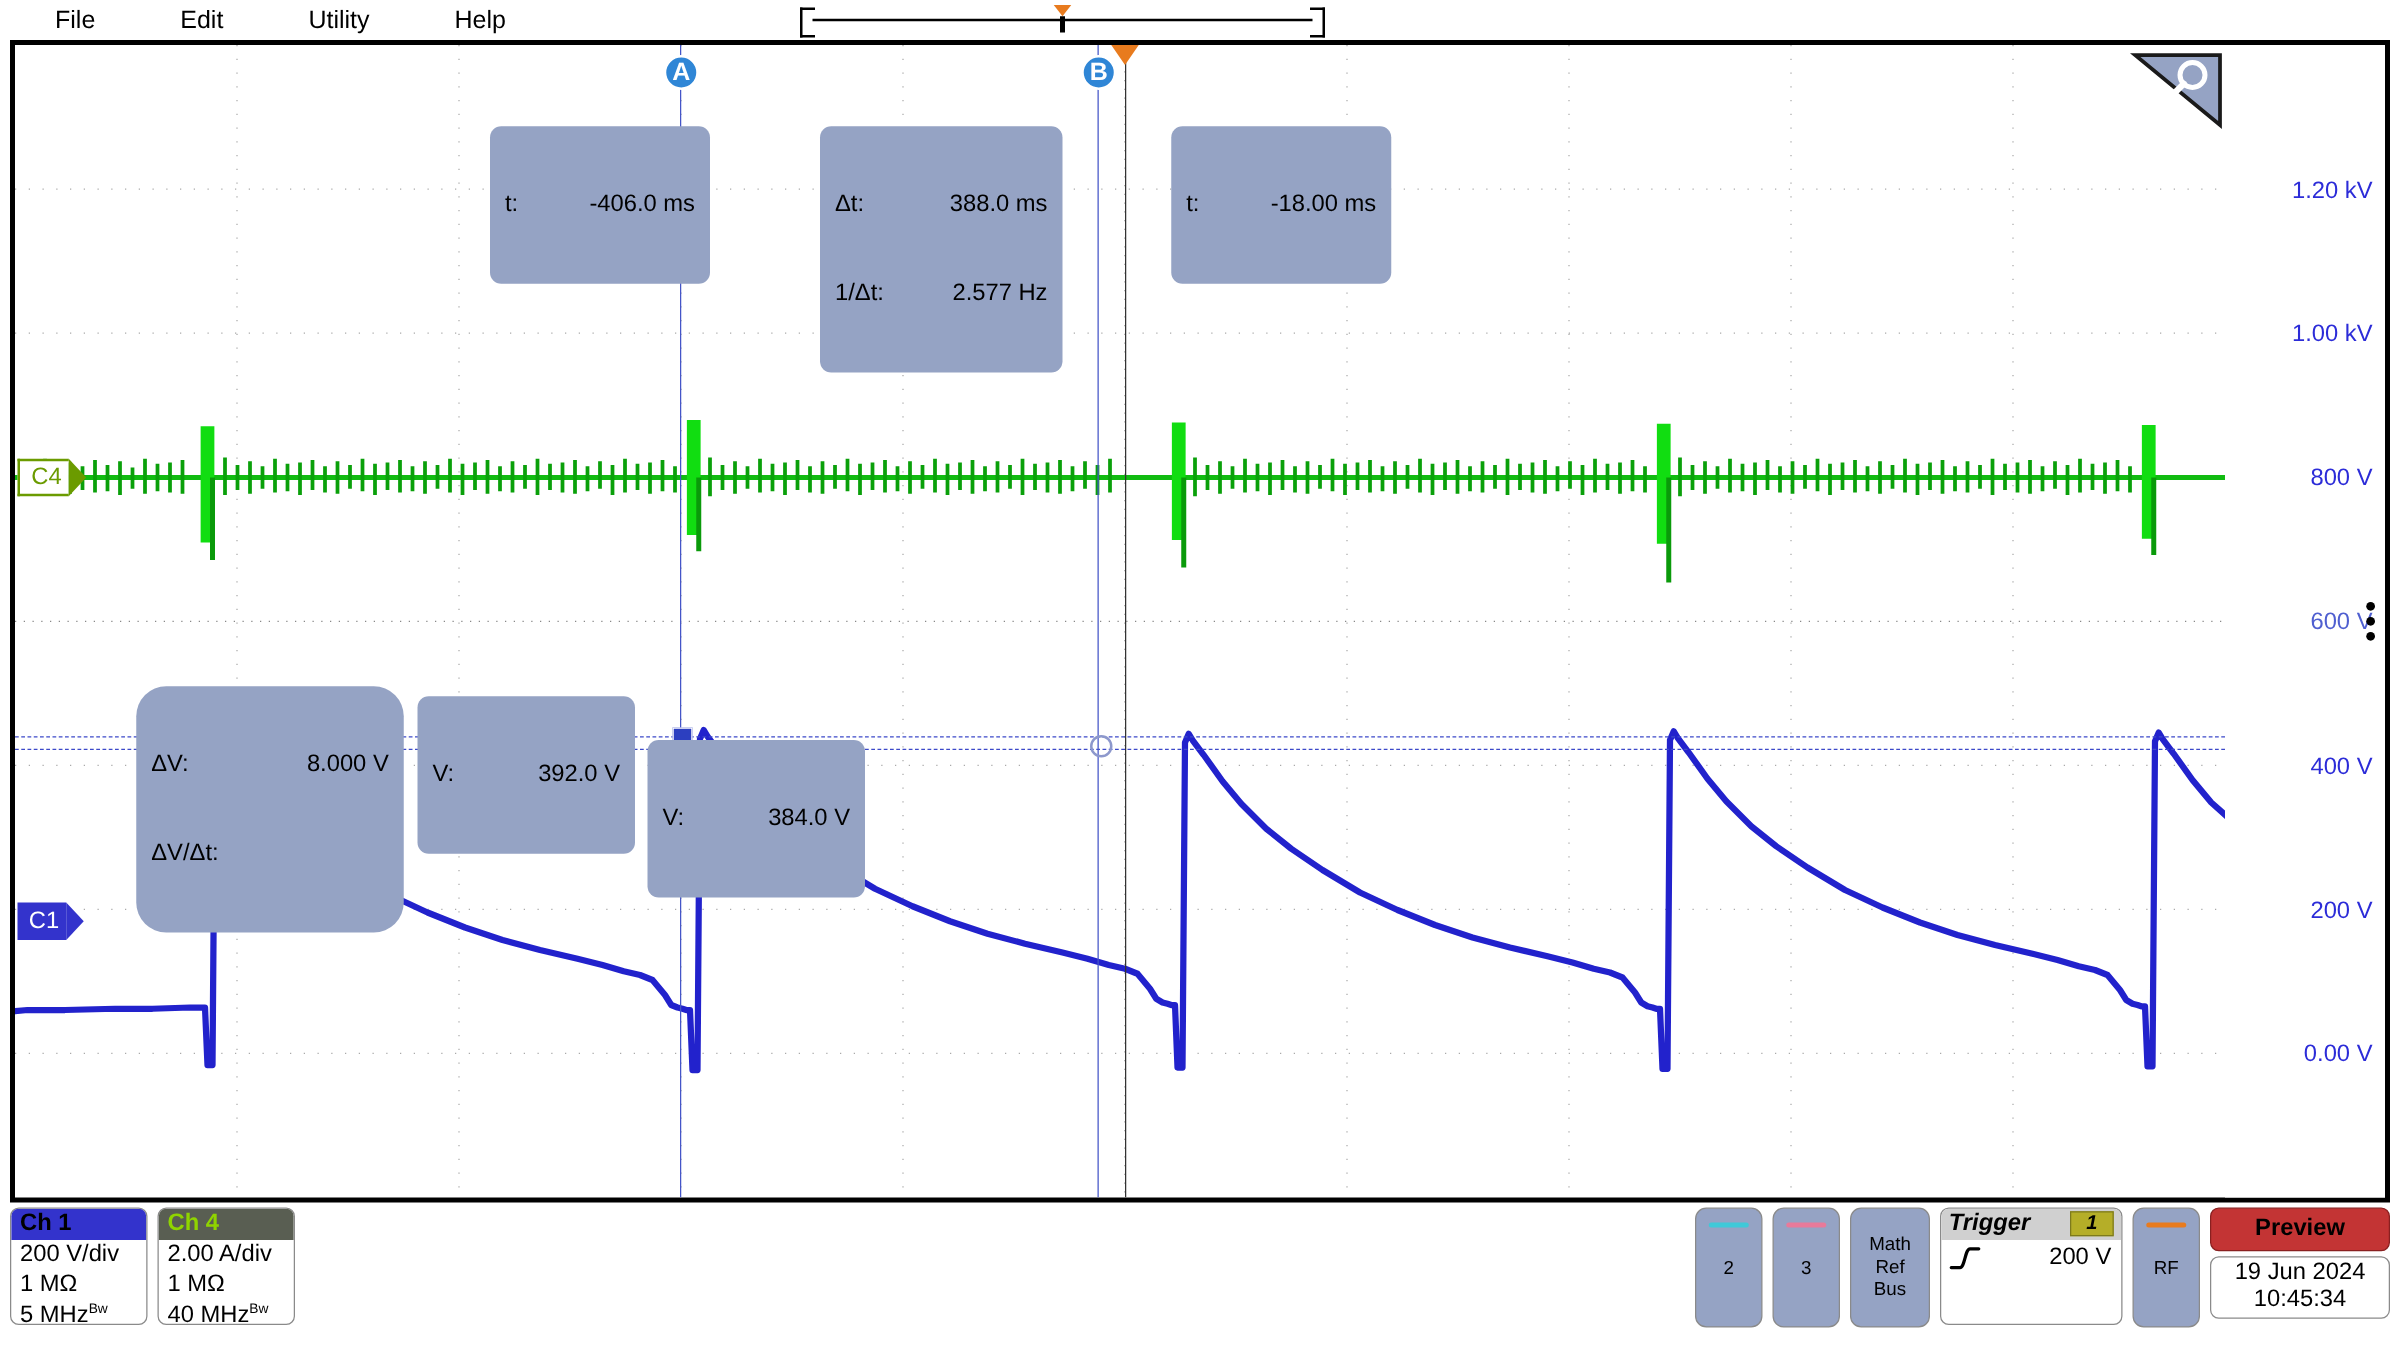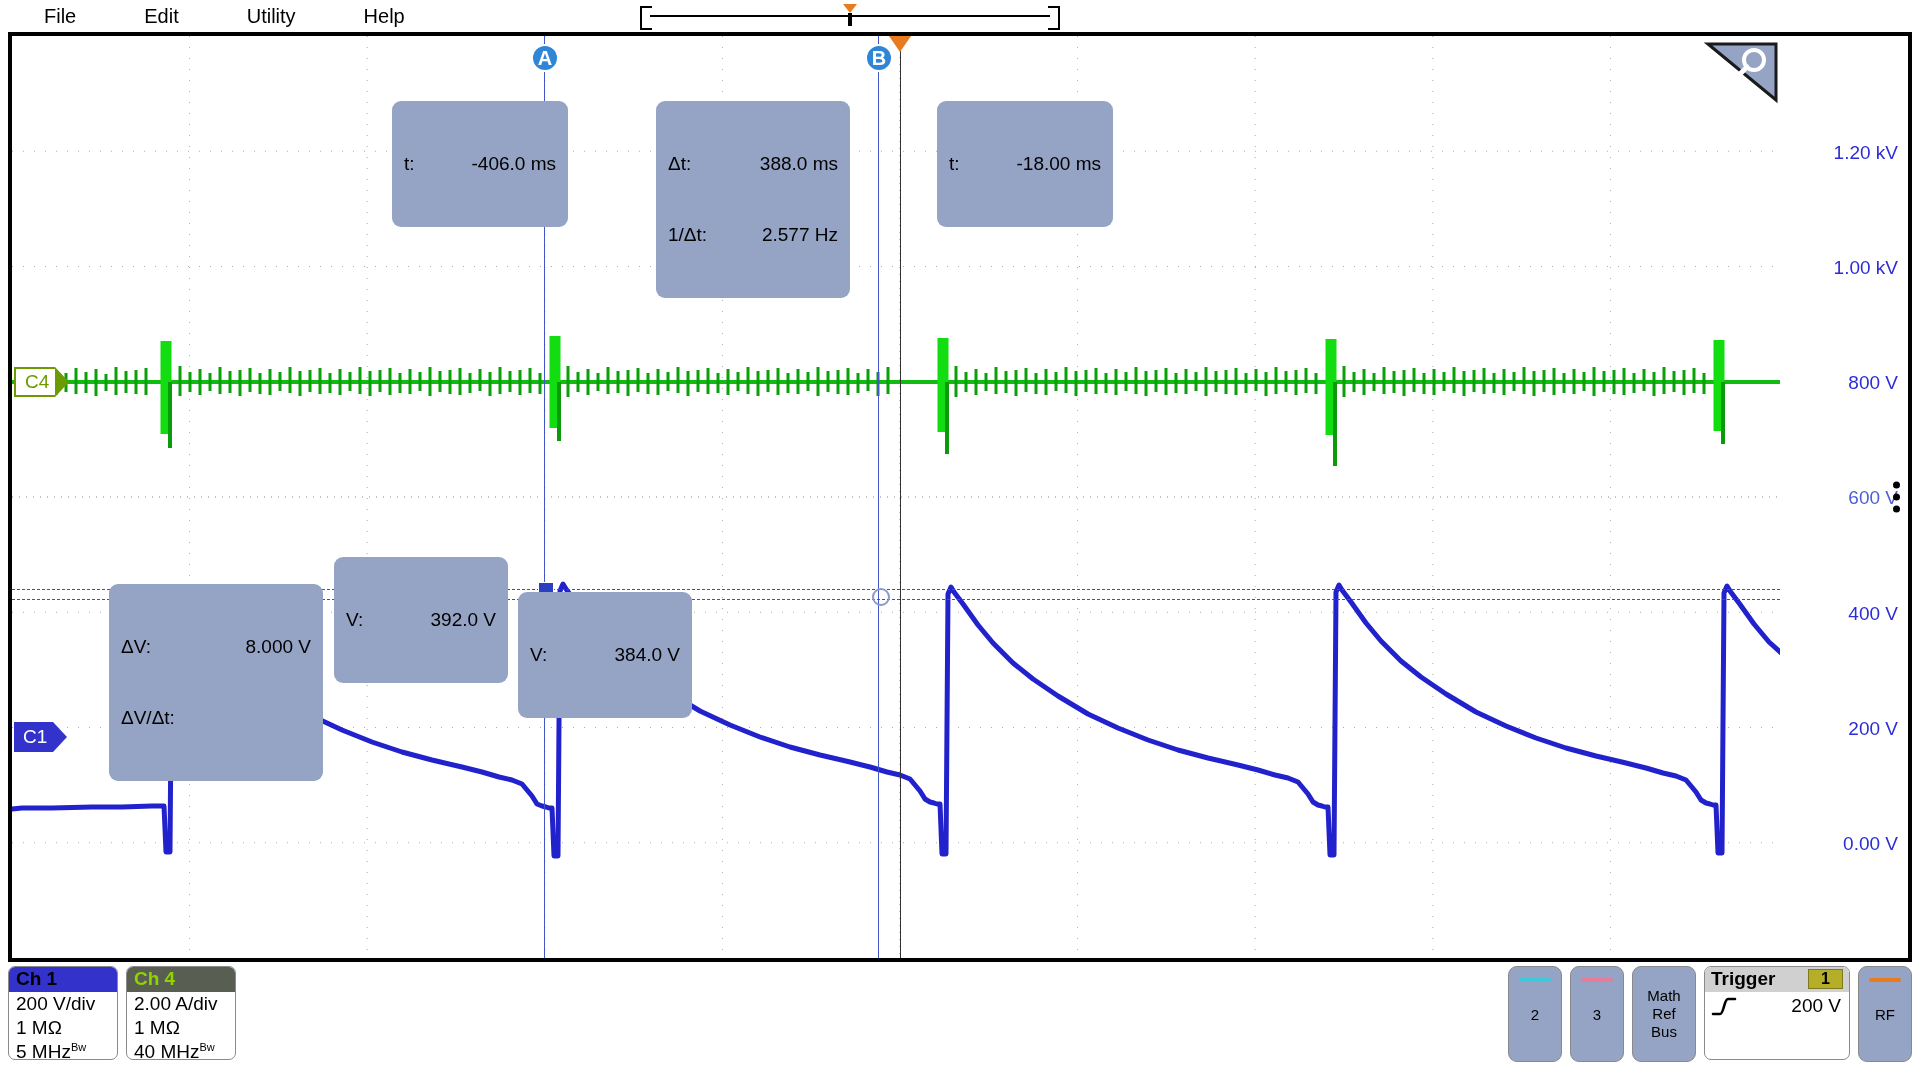--- a/index.html
+++ b/index.html
@@ -66,21 +66,21 @@
   .chcard{width:110px;height:94px;}
   .chcard .hdr.c1{background:#3333cc;color:#000;}
   .chcard .hdr.c4{background:#595e52;color:#8fd400;}
   .spacer{flex:1;}
   .pill{width:52px;height:94px;border:1px solid #8a8a8a;border-radius:9px;background:#95a3c4;
         display:flex;flex-direction:column;align-items:center;justify-content:center;font-size:15px;position:relative;}
   .pill .dash{position:absolute;top:11px;width:32px;height:4px;border-radius:2px;}
   .pill.math{width:62px;line-height:1.22;}
   .infocard{height:94px;}
   .infocard .hdr{background:#d0d0d0;color:#000;}
-  .trigger-hdr{display:flex;align-items:center;justify-content:space-between;background:#d0d0d0;padding:1px 6px 2px 6px;}
+  .trigger-hdr{display:flex;align-items:center;justify-content:space-between;background:#d0d0d0;padding:1px 6px 2px 6px;font-style:italic;}
   .trigger-hdr .lbl{font-size:19px;font-weight:bold;}
   .trig-num{background:#b5ae28;color:#000;font-size:16px;font-weight:bold;padding:0 12px;border:1px solid #7d7a1c;}
   .trig-row{display:flex;align-items:center;justify-content:space-between;padding:3px 8px 0 6px;font-size:19px;}
   .preview-col{display:flex;flex-direction:column;gap:4px;width:144px;}
   .preview-btn{background:#c33434;color:#000;border:1px solid #8a2020;border-radius:7px;
                font-size:19px;font-weight:bold;text-align:center;padding:5px 0 6px 0;}
   .datecard{border:1px solid #8a8a8a;border-radius:7px;background:#fff;font-size:19px;text-align:center;padding:1px 0 2px 0;line-height:1.18;}
 </style>
 </head>
 <body>
@@ -239,21 +239,21 @@
       <div class="row"><span class="k">t:</span><span class="v" style="flex:1">-406.0 ms</span></div>
     </div>
     <div class="bubble" style="left:644px;top:65px;width:170px;">
       <div class="row"><span class="k">Δt:</span><span class="v" style="flex:1">388.0 ms</span></div>
       <div class="row"><span class="k">1/Δt:</span><span class="v" style="flex:1">2.577 Hz</span></div>
     </div>
     <div class="bubble" style="left:925px;top:65px;width:152px;">
       <div class="row"><span class="k">t:</span><span class="v" style="flex:1">-18.00 ms</span></div>
     </div>
 
-    <div class="bubble" style="left:97px;top:548px;width:190px;">
+    <div class="bubble" style="left:97px;top:513px;width:190px;border-radius:24px;">
       <div class="row"><span class="k">ΔV:</span><span class="v" style="flex:1">8.000 V</span></div>
       <div class="row"><span class="k">ΔV/Δt:</span><span class="v" style="flex:1"></span></div>
     </div>
     <div class="bubble" style="left:322px;top:521px;width:150px;">
       <div class="row"><span class="k">V:</span><span class="v" style="flex:1">392.0 V</span></div>
     </div>
     <div class="bubble" style="left:506px;top:556px;width:150px;">
       <div class="row"><span class="k">V:</span><span class="v" style="flex:1">384.0 V</span></div>
     </div>
 
@@ -343,13 +343,20 @@
       <span>200 V</span>
     </div>
   </div>
 
 
   <div class="pill">
     <span class="dash" style="background:#e87b1e;"></span>
     <span>RF</span>
   </div>
 
+  <div class="preview-col">
+    <div class="preview-btn">Preview</div>
+    <div class="datecard">
+      <div>19 Jun 2024</div>
+      <div>10:45:34</div>
+    </div>
+  </div>
 </div>
 
 </body></html>

